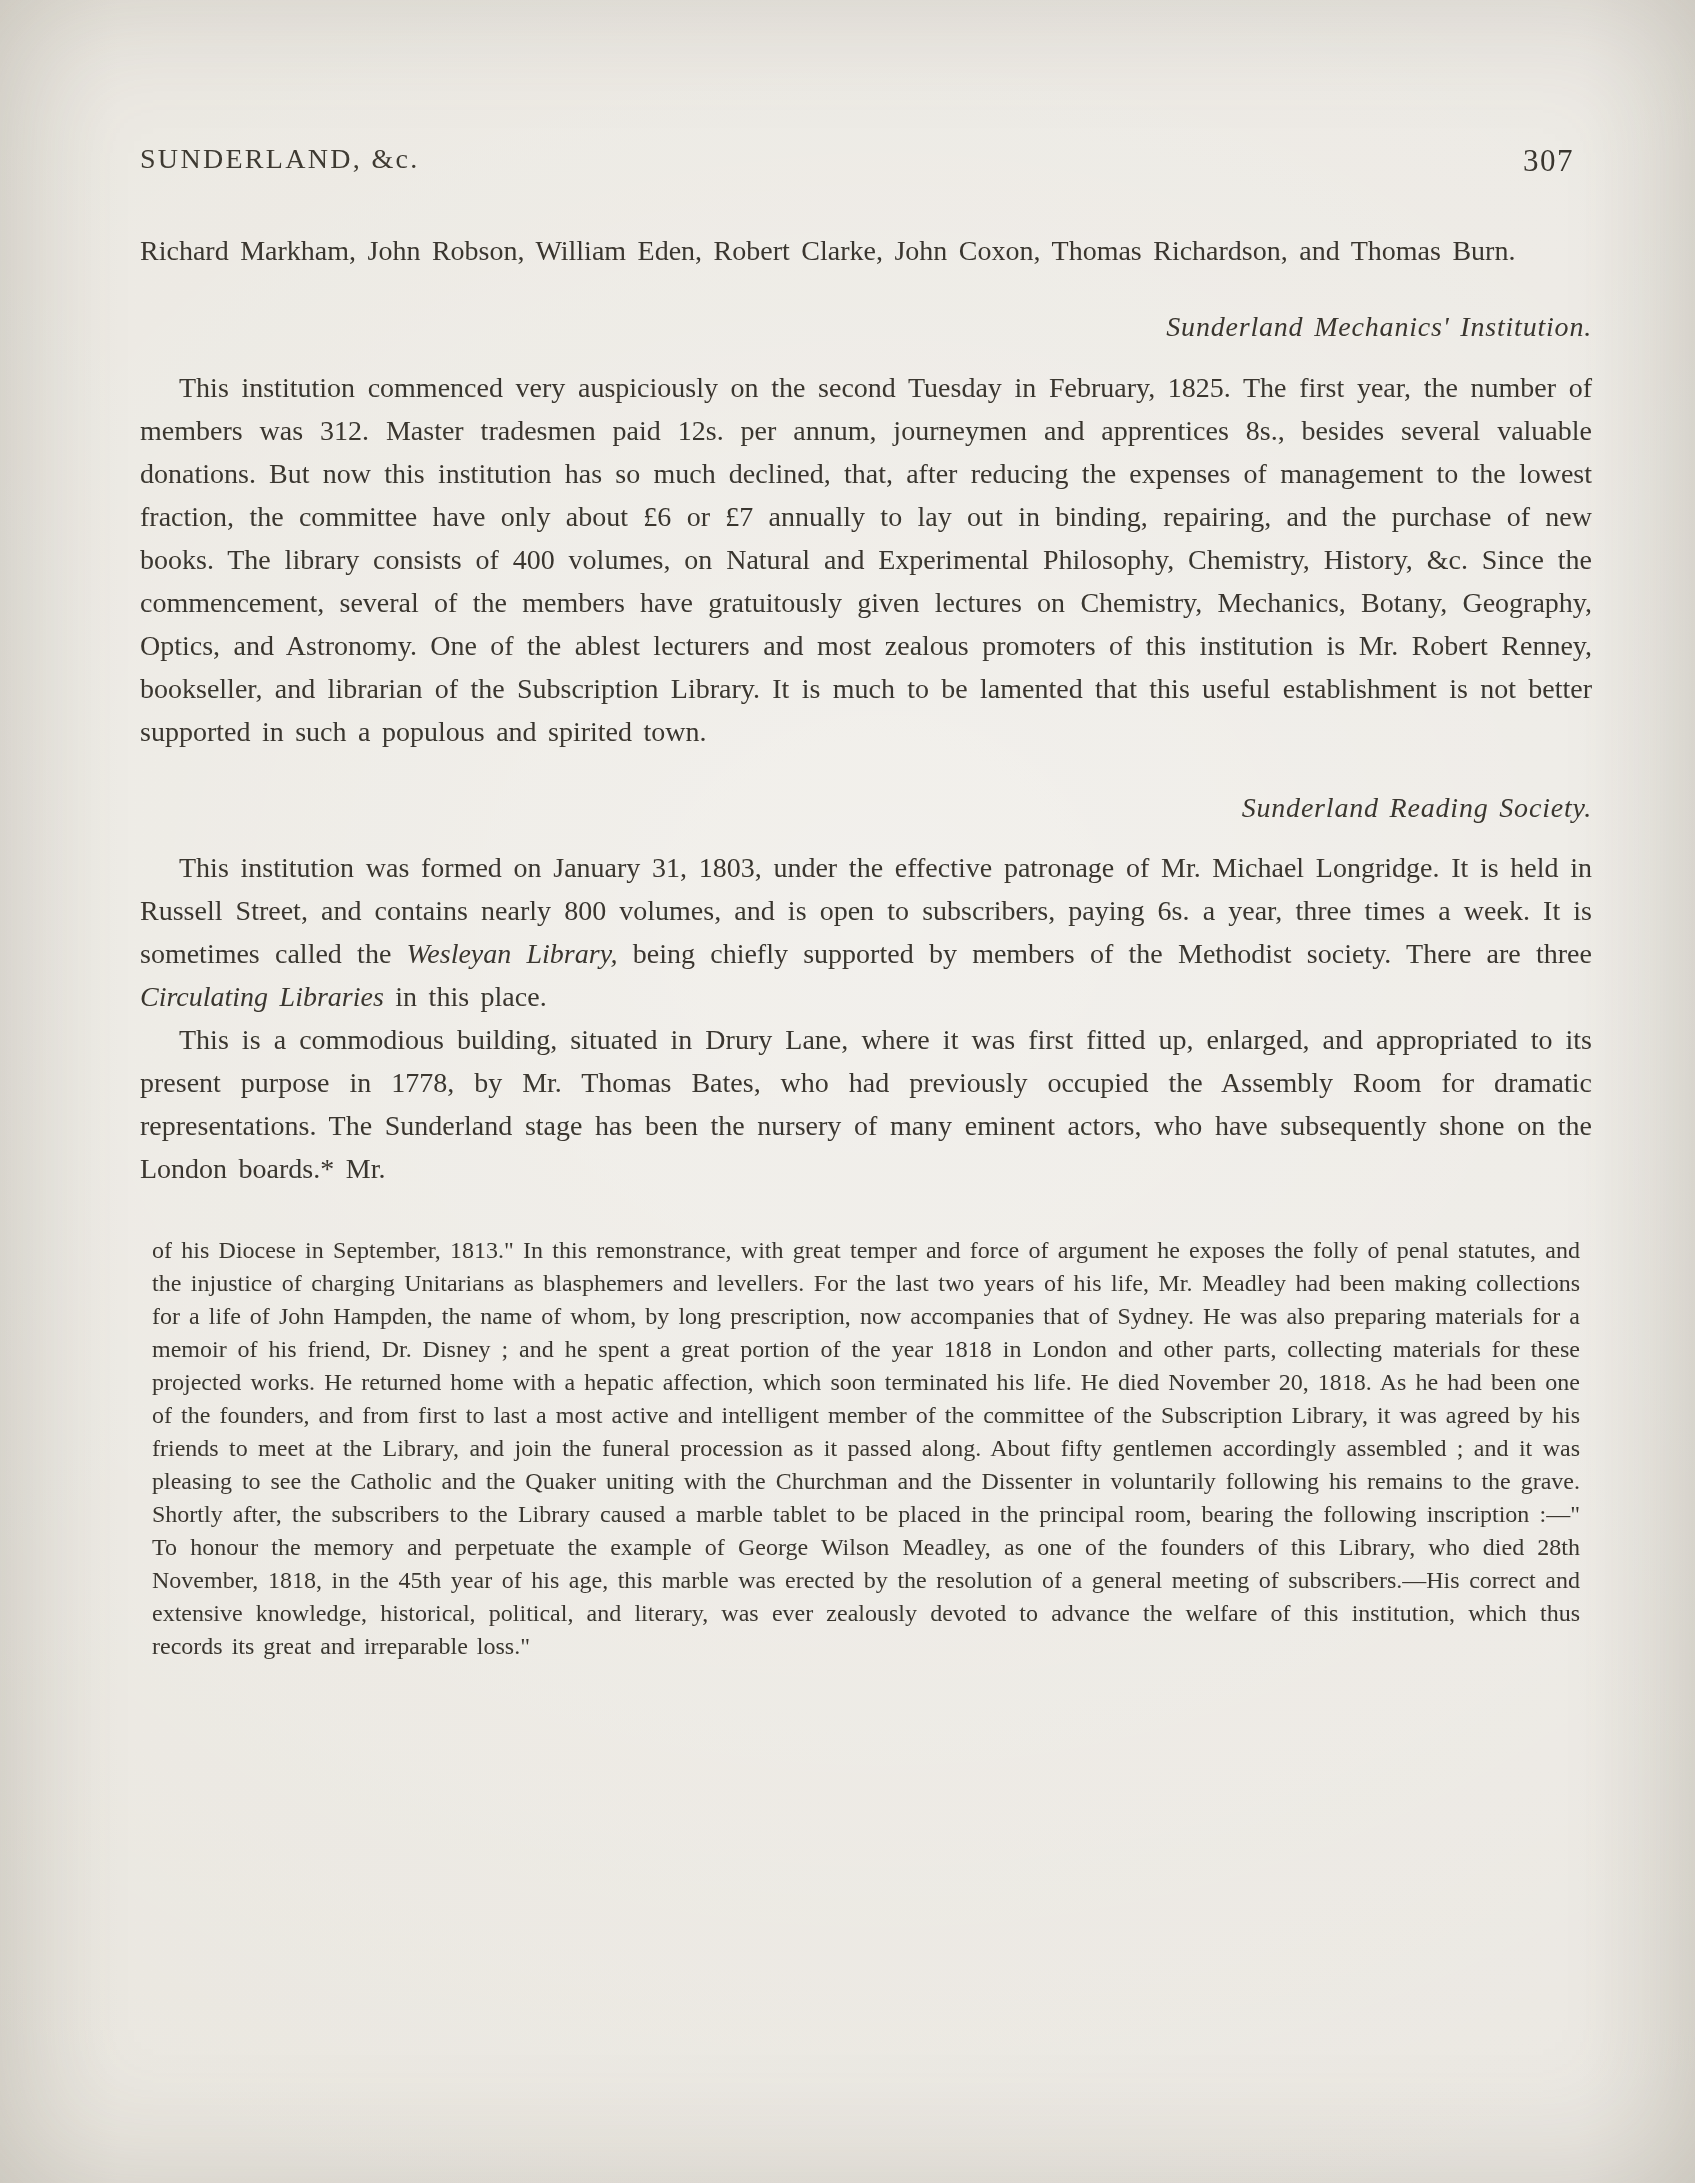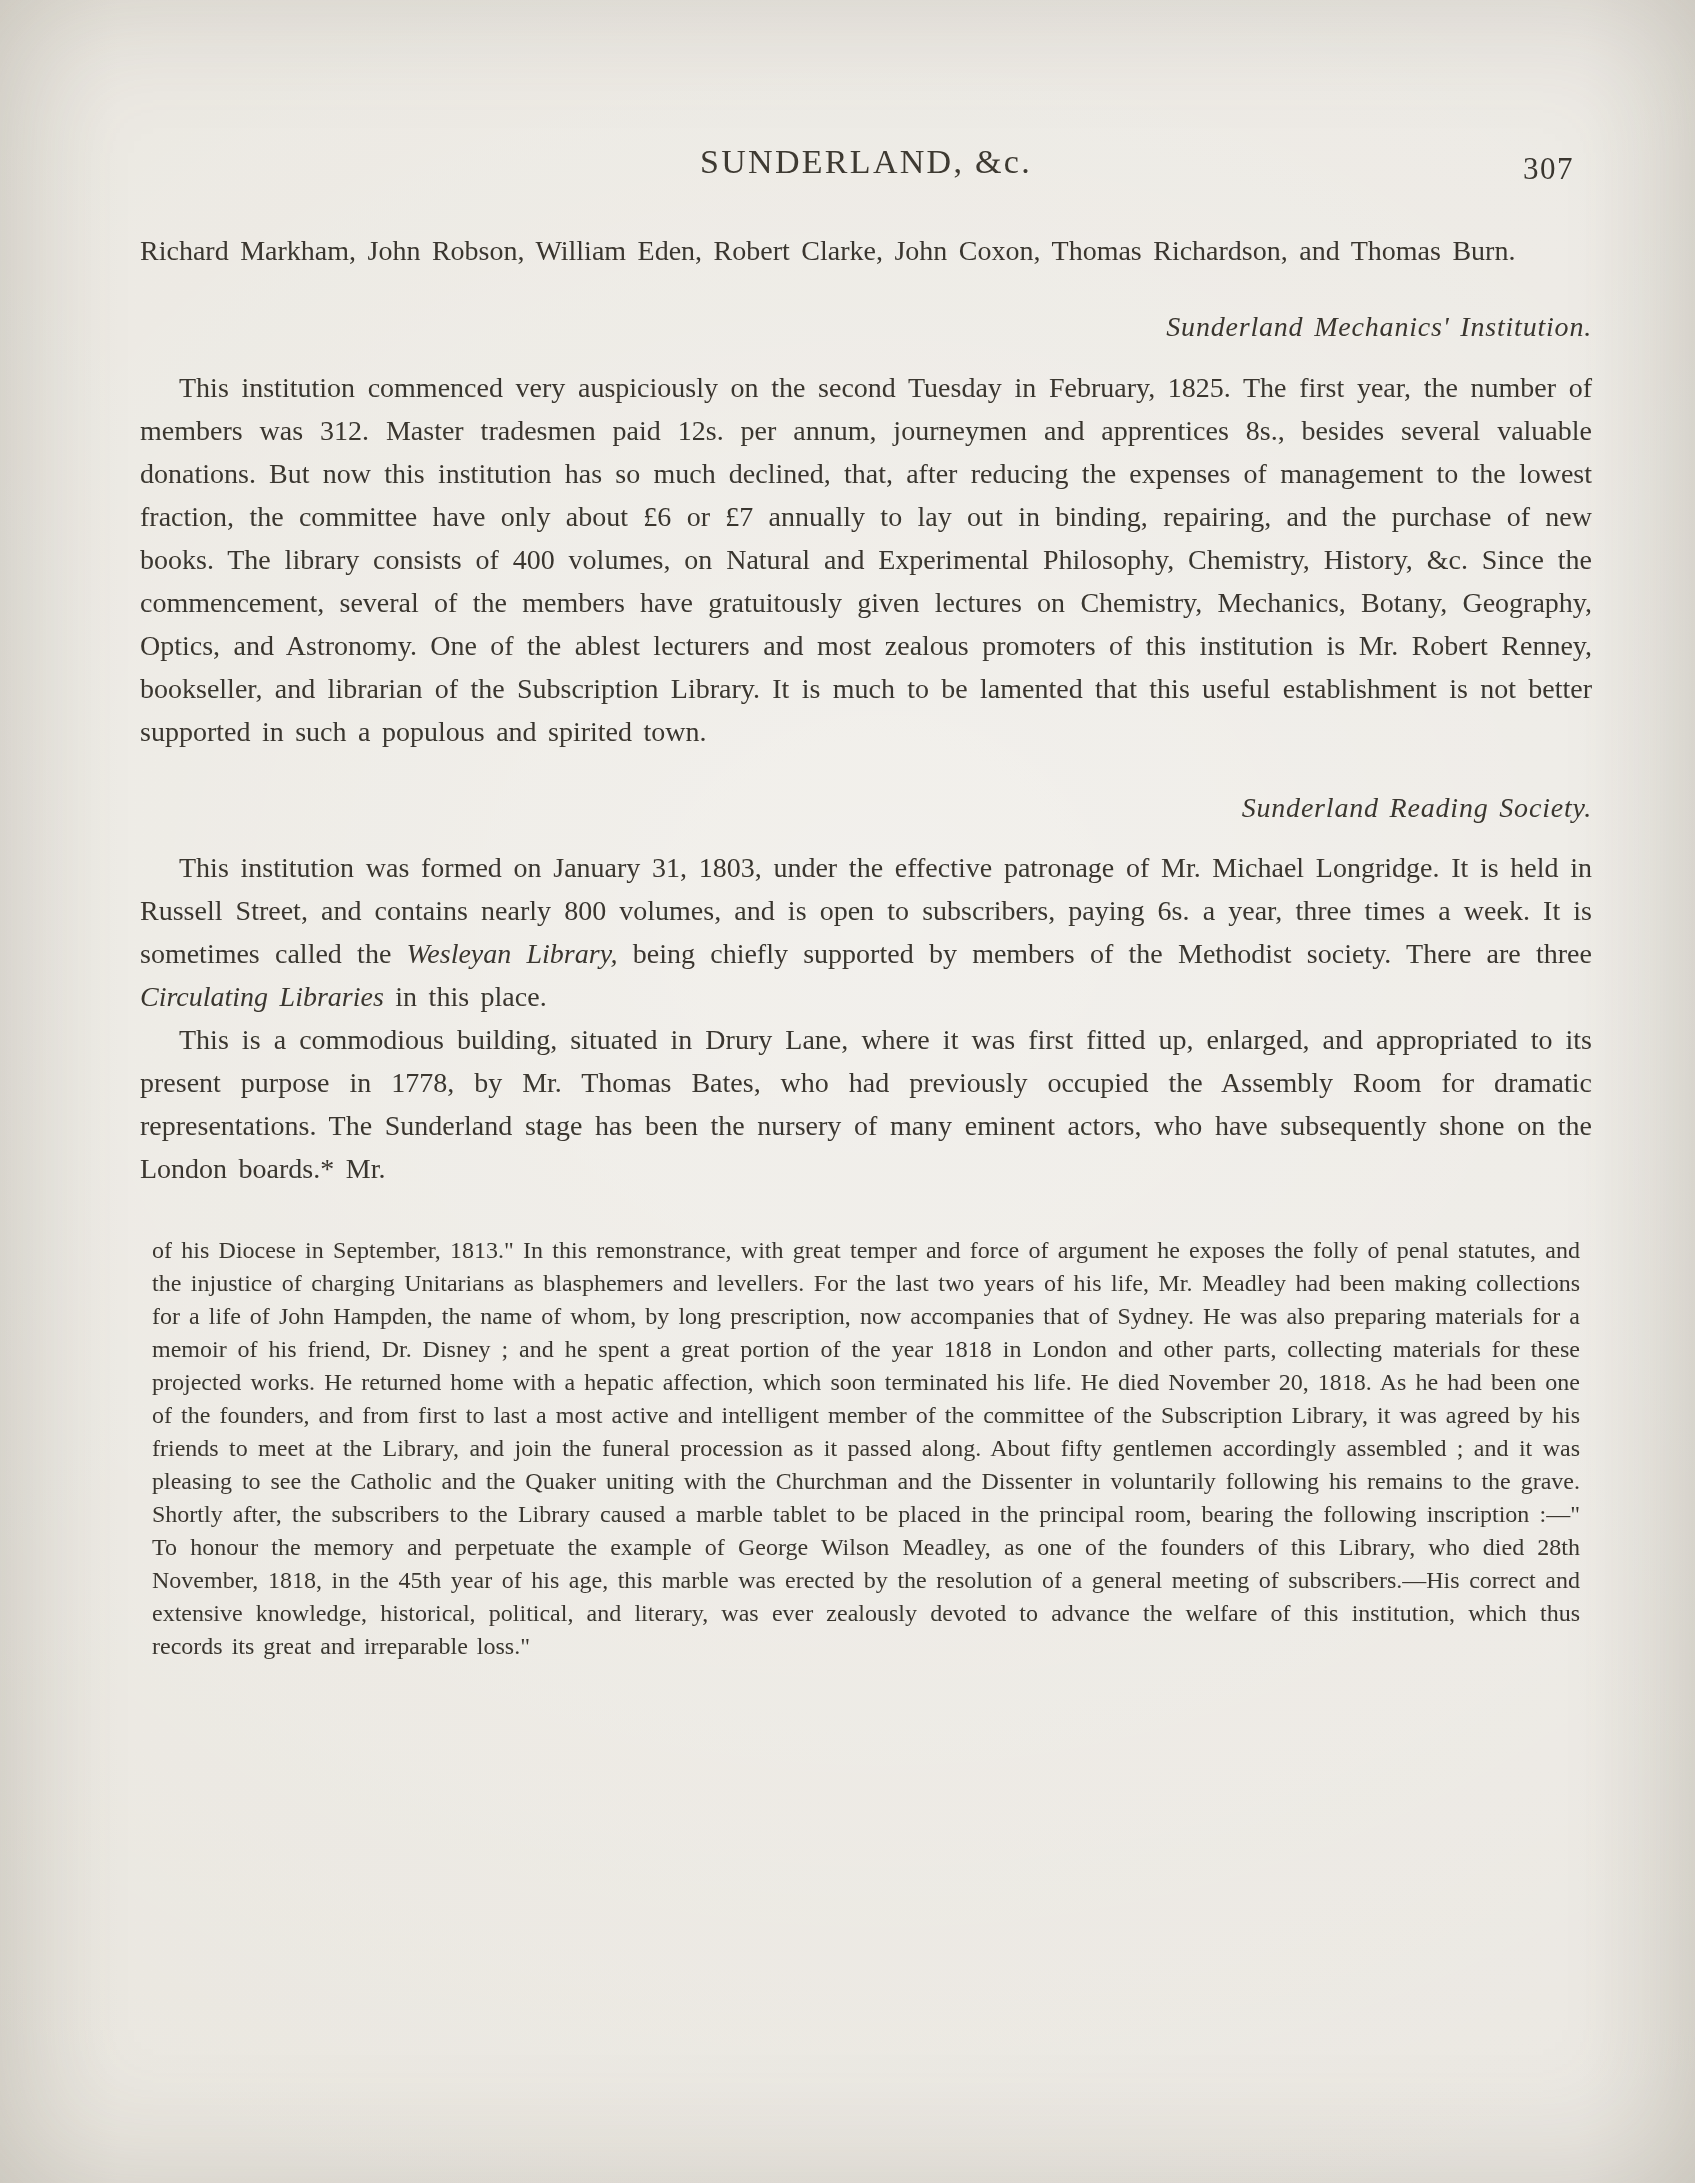--- a/index.html
+++ b/index.html
@@ -24,28 +24,28 @@
     padding: 143px 104px 0 140px;
   }
   .page-header {
     position: relative;
     height: 41px;
     margin-bottom: 45px;
   }
   .running-title {
     position: absolute;
     left: 0; right: 0;
-    text-align: center;
-    font-size: 34px;
+    text-align: left;
+    font-size: 28px;
     letter-spacing: 2.3px;
     color: #3e3a32;
   }
   .page-number {
     position: absolute;
-    right: 18px; top: 8px;
+    right: 18px; top: 0;
     font-size: 31px;
     letter-spacing: 1.5px;
   }
   .body-par {
     margin: 0;
     font-size: 28px;
     line-height: 43px;
     text-align: justify;
     text-indent: 39px;
     word-spacing: 4.5px;

